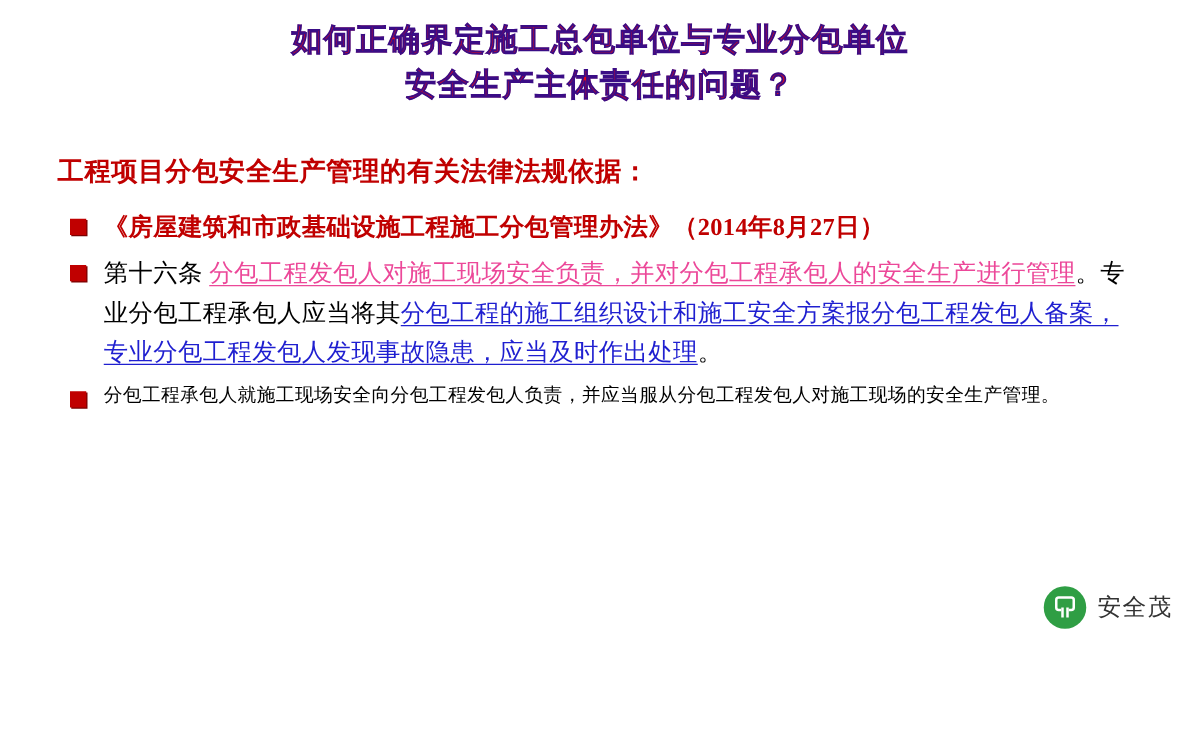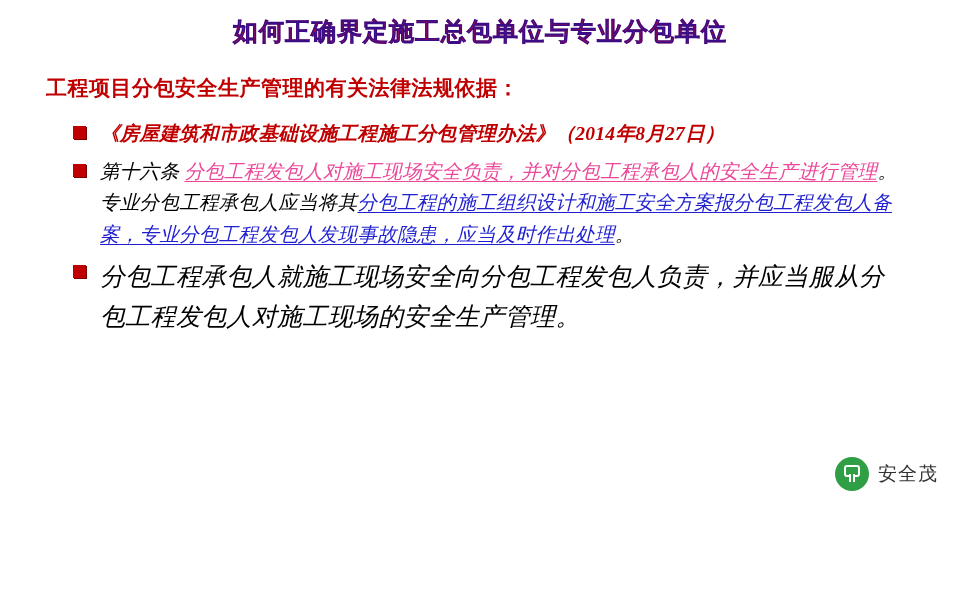--- a/index.html
+++ b/index.html
@@ -27,32 +27,31 @@
   .title-line {
     font-family: "DejaVu Sans", "Liberation Sans", sans-serif;
     font-weight: bold;
     font-size: 25px;
     letter-spacing: 1px;
     color: #e8061a;
     -webkit-text-stroke: 0.6px #3a0d86;
     line-height: 1.45;
   }
   .subtitle {
-    margin: 24px 0 0 46px;
+    margin: 36px 0 0 46px;
     font-family: "DejaVu Sans", "Liberation Sans", sans-serif;
     font-weight: bold;
     font-size: 21px;
     color: #c00000;
     letter-spacing: 0.5px;
   }
   .bullets {
-    margin: 14px 0 0 17px;
+    margin: 14px 0 0 0;
     padding: 0;
     list-style: none;
-    font-style: italic;
   }
   .bullet-row {
     display: flex;
     align-items: flex-start;
     margin: 0 0 2px 0;
     padding: 2px 60px 2px 56px;
   }
   .bullet-marker {
     flex: 0 0 auto;
     width: 13px;
@@ -76,26 +75,26 @@
     color: #1f1fd0;
     text-decoration: underline;
     text-underline-offset: 3px;
   }
   .t-red-u {
     color: #ec4899;
     text-decoration: underline;
     text-underline-offset: 3px;
   }
   .sub-note {
-    font-size: 25px;
+    font-size: 15px;
   }
   .logo {
     position: absolute;
     right: 22px;
-    bottom: 32px;
+    bottom: 20px;
     display: flex;
     align-items: center;
     gap: 9px;
   }
   .logo-circle {
     width: 34px;
     height: 34px;
     border-radius: 50%;
     background: #2f9e44;
     position: relative;
@@ -131,20 +130,21 @@
     letter-spacing: 1px;
   }
 </style>
 </head>
 <body>
 
 <div class="slide">
 
   <div class="title-block">
     <div class="title-line">如何正确界定施工总包单位与专业分包单位</div>
+    <div class="title-line">安全生产主体责任的问题？</div>
   </div>
 
   <div class="subtitle">工程项目分包安全生产管理的有关法律法规依据：</div>
 
   <div class="bullets">
 
     <div class="bullet-row">
       <span class="bullet-marker"></span>
       <span class="bullet-text">
         <span class="t-red">《房屋建筑和市政基础设施工程施工分包管理办法》（2014年8月27日）</span>

